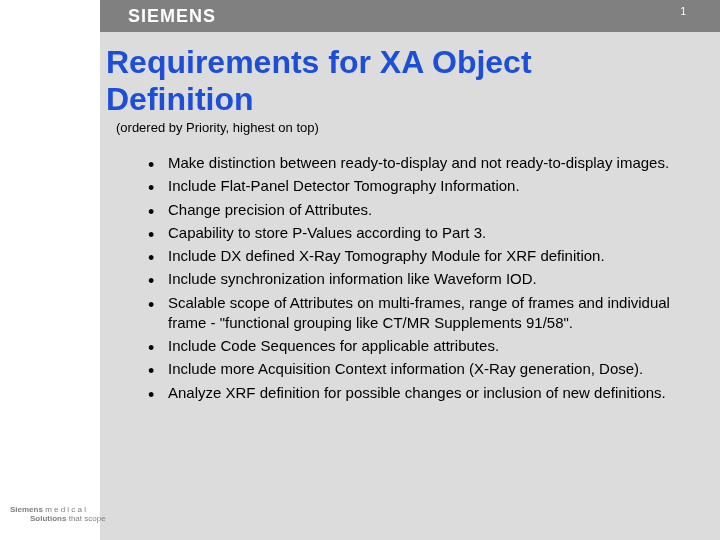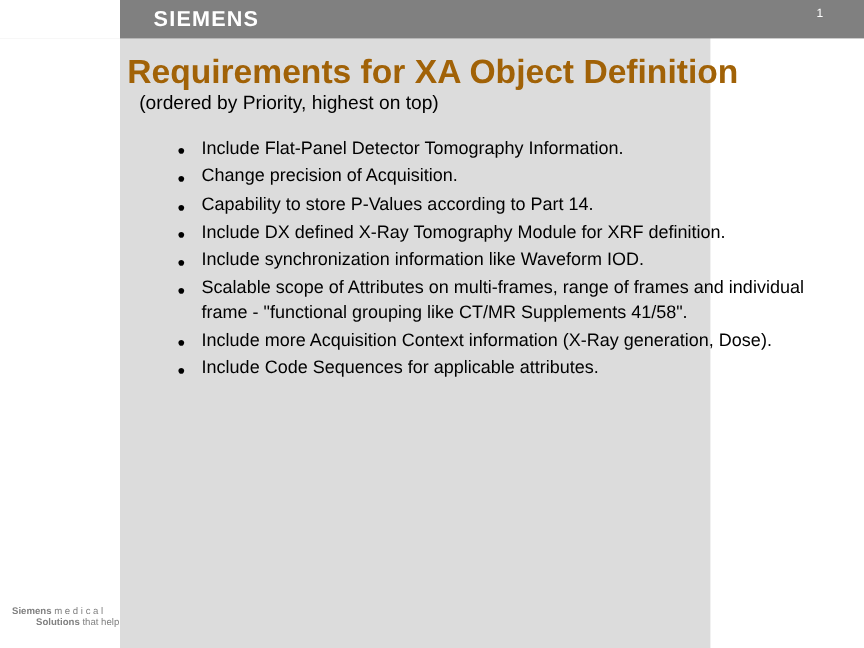--- a/index.html
+++ b/index.html
@@ -4,21 +4,21 @@
   <style>
     * { margin: 0; padding: 0; box-sizing: border-box; }
     body {
       width: 720px;
       height: 540px;
       font-family: Arial, Helvetica, sans-serif;
       background: #ffffff;
       overflow: hidden;
     }
     .slide {
-      width: 592px;
+      width: 720px;
       height: 540px;
       position: relative;
       background: #dcdcdc;
     }
     .header-bar {
       position: absolute;
       top: 0;
       left: 0;
       width: 720px;
       height: 32px;
@@ -62,27 +62,27 @@
     }
     .content {
       position: absolute;
       top: 32px;
       left: 100px;
       width: 600px;
       height: 508px;
       padding: 12px 20px 10px 6px;
     }
     .title {
-      font-size: 28px;
+      font-size: 32px;
       font-weight: bold;
-      color: #a16207;
+      color: #1d4ed8;
       margin-bottom: 2px;
     }
     .subtitle {
-      font-size: 16px;
+      font-size: 13px;
       color: #000000;
       margin-left: 10px;
       margin-bottom: 18px;
     }
     .bullets {
       list-style: none;
       padding-left: 48px;
     }
     .bullets li {
       font-size: 15px;
@@ -117,27 +117,29 @@
     <div class="header-gray">
       <span class="brand">SIEMENS</span>
       <span class="page-num">1</span>
     </div>
   </div>
   <div class="left-col"></div>
   <div class="content">
     <h1 class="title">Requirements for XA Object Definition</h1>
     <div class="subtitle">(ordered by Priority, highest on top)</div>
     <ul class="bullets">
+      <li>Make distinction between ready-to-display and not ready-to-display images.</li>
       <li>Include Flat-Panel Detector Tomography Information.</li>
-      <li>Change precision of Acquisition.</li>
-      <li>Capability to store P-Values according to Part 14.</li>
+      <li>Change precision of Attributes.</li>
+      <li>Capability to store P-Values according to Part 3.</li>
       <li>Include DX defined X-Ray Tomography Module for XRF definition.</li>
       <li>Include synchronization information like Waveform IOD.</li>
-      <li>Scalable scope of Attributes on multi-frames, range of frames and individual frame - "functional grouping like CT/MR Supplements 41/58".</li>
+      <li>Scalable scope of Attributes on multi-frames, range of frames and individual frame - "functional grouping like CT/MR Supplements 91/58".</li>
+      <li>Include Code Sequences for applicable attributes.</li>
       <li>Include more Acquisition Context information (X-Ray generation, Dose).</li>
-      <li>Include Code Sequences for applicable attributes.</li>
+      <li>Analyze XRF definition for possible changes or inclusion of new definitions.</li>
     </ul>
   </div>
   <div class="footer">
     <div><span class="bold">Siemens</span><span> m e d i c a l</span></div>
-    <div style="padding-left:20px;"><span class="bold">Solutions</span><span> that help</span></div>
+    <div style="padding-left:20px;"><span class="bold">Solutions</span><span> that scope</span></div>
   </div>
 </div>
 
 </body></html>

